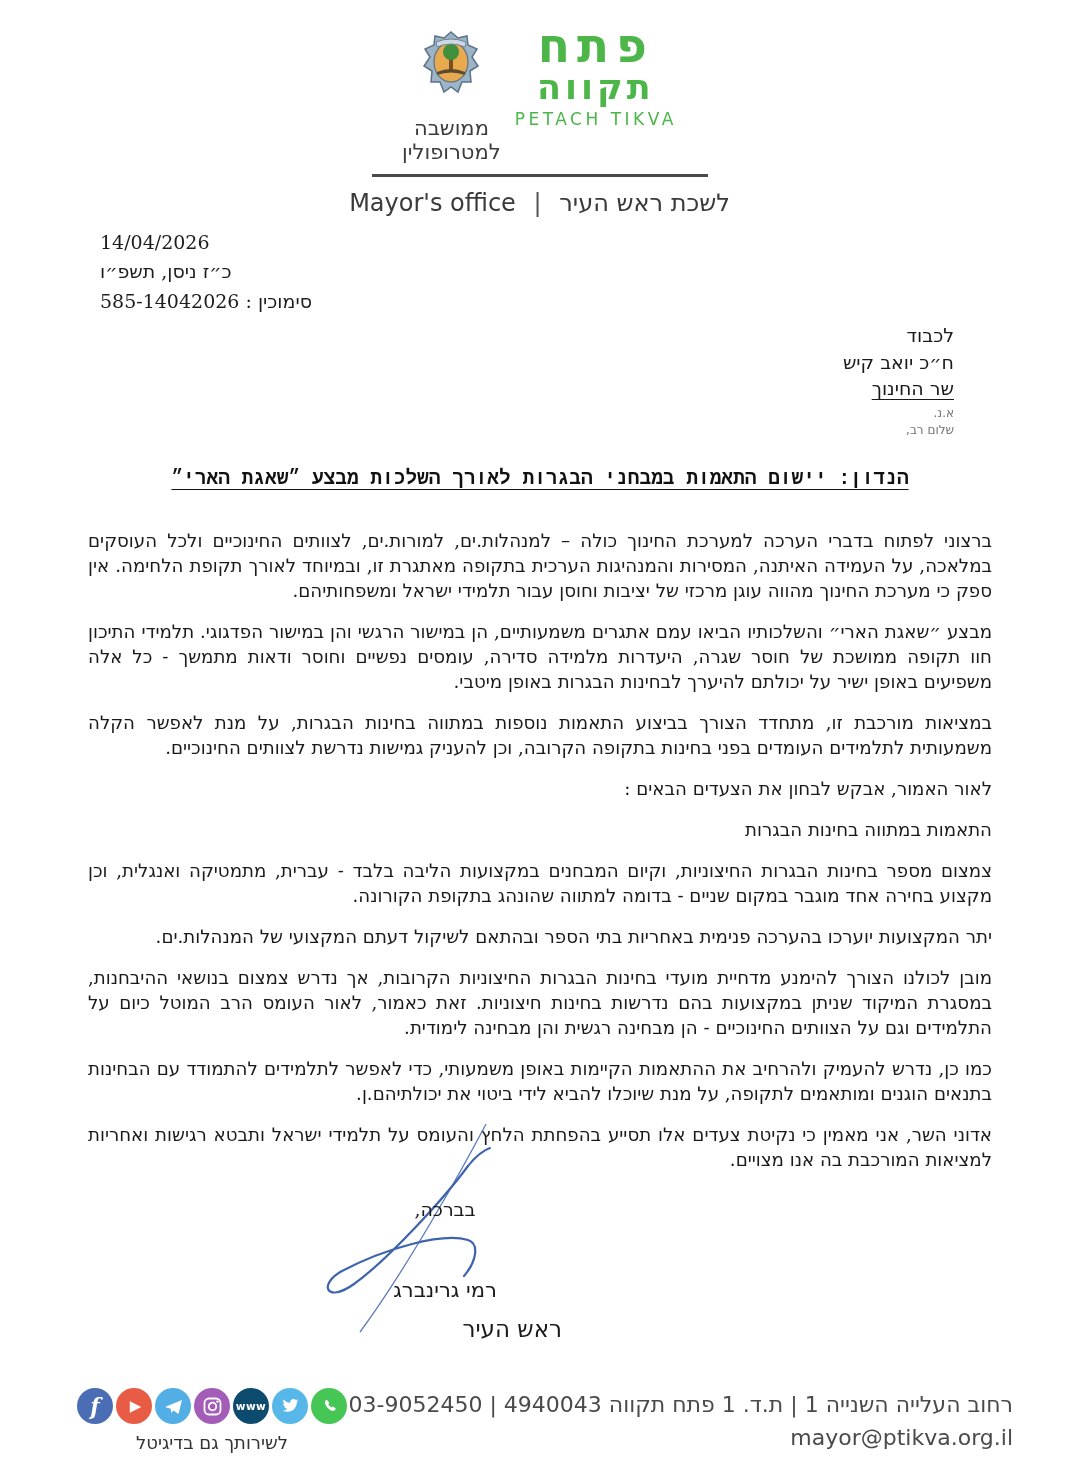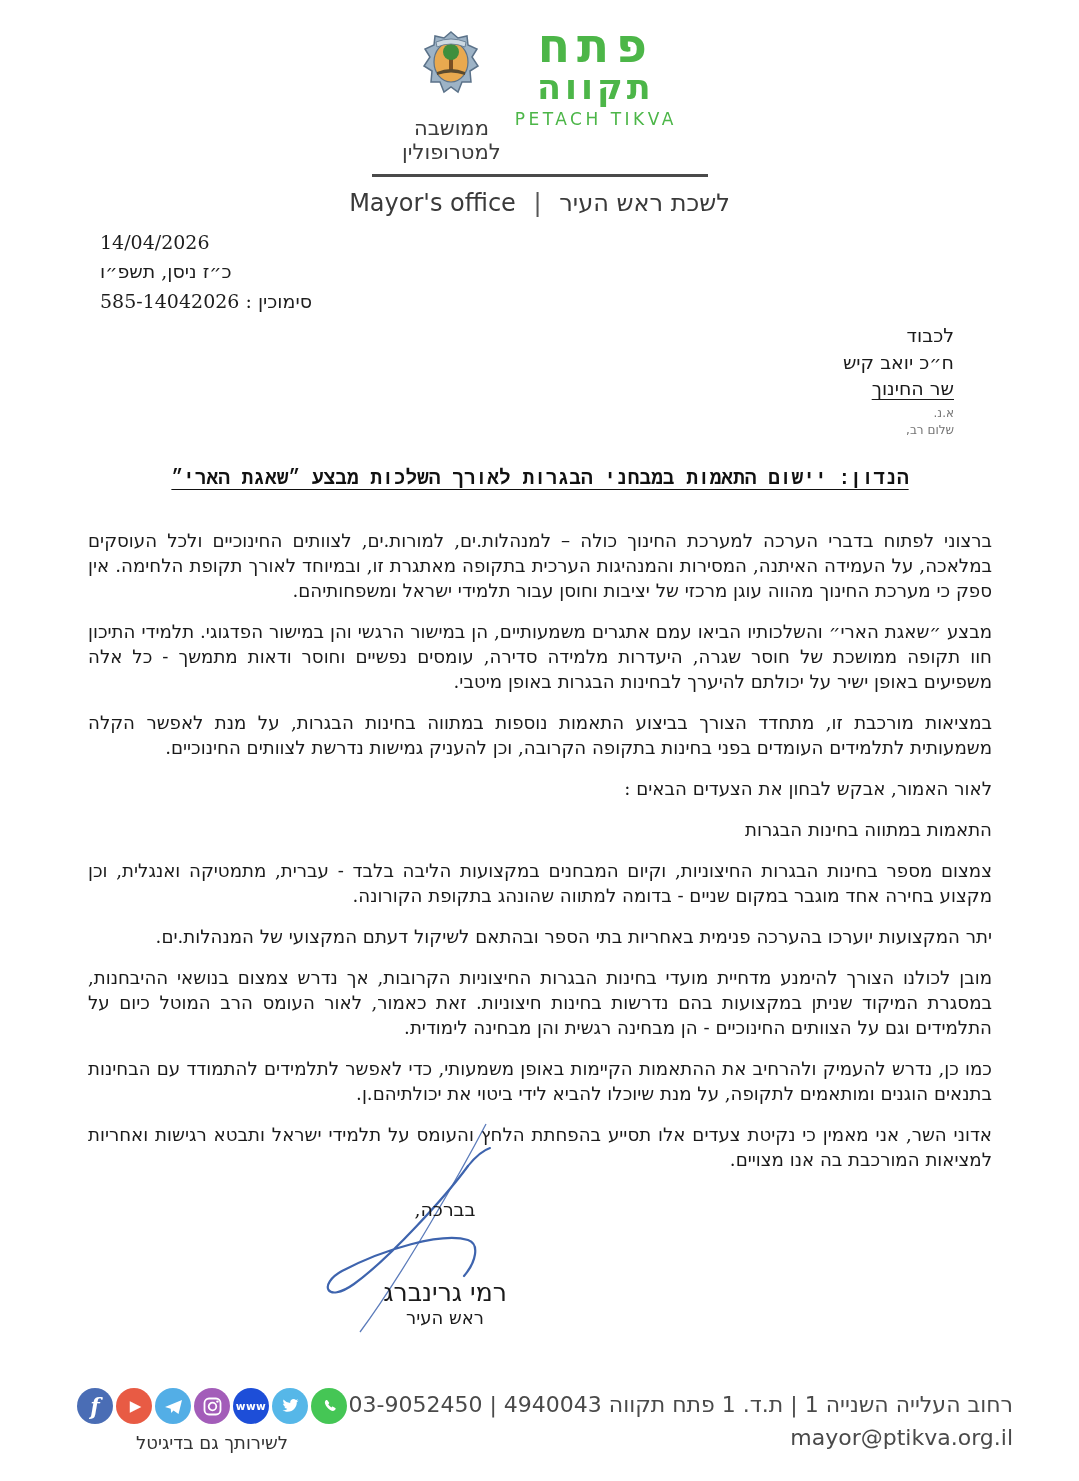--- a/index.html
+++ b/index.html
@@ -45,37 +45,37 @@
                  font-size:18.2px; line-height:25px; color:#1a1a1a; text-align:justify; }
   .letter-body p { margin:16px; }
   .letter-body p.gap-s { margin-top:12px; }
   .letter-body p.gap-m { margin-top:14px; }
   .letter-body p.gap-l { margin-top:40px; }
   
   .closing { position:absolute; top:1198px; left:328px; width:234px; text-align:center;
              direction:rtl; font-family:"DejaVu Serif","DejaVu Sans",serif;
              font-size:19px; color:#1a1a1a; }
   .closing .farewell { margin-bottom:58px; }
-  .closing .signer-name { font-size:25px; }
-  .closing .signer-title { font-size:18px; margin-top:0; }
+  .closing .signer-name { font-size:21px; }
+  .closing .signer-title { font-size:23px; margin-top:14px;text-align:right; }
   .signature-scrawl { position:absolute; top:1122px; left:318px; pointer-events:none; }
   
   .footer-contact { position:absolute; top:1388px; right:66px; direction:rtl; text-align:right;
                     font-size:22px; color:#4a4a4a; line-height:1.5; }
   .footer-contact .email { direction:ltr; }
   .footer-social { position:absolute; top:1388px; left:74px; width:276px; text-align:center; }
   .icons-row { display:flex; justify-content:center; gap:3px; direction:ltr; }
   .sicon { width:36px; height:36px; border-radius:50%; display:flex; align-items:center;
            justify-content:center; color:#fff; font-weight:bold; flex:0 0 auto; }
   .sicon svg { display:block; }
   .ic-fb { background:#4a6db5; font-family:"DejaVu Serif",serif; font-size:22px; font-style:italic; }
   .ic-yt { background:#e85b44; font-size:15px; padding-left:3px; }
   .ic-tg { background:#53aee6; }
   .ic-ig { background:#a35db9; }
-  .ic-www { background:#1d4ed8; font-size:10.5px; letter-spacing:0.5px; }
+  .ic-www { background:#0c4a6e; font-size:10.5px; letter-spacing:0.5px; }
   .ic-tw { background:#56b7e8; }
   .ic-wa { background:#45c655; }
   .social-tagline { margin-top:8px; font-size:18px; color:#333; direction:rtl; }
 </style>
 </head>
 <body>
 
 <div class="page">
 
   <div class="header">

